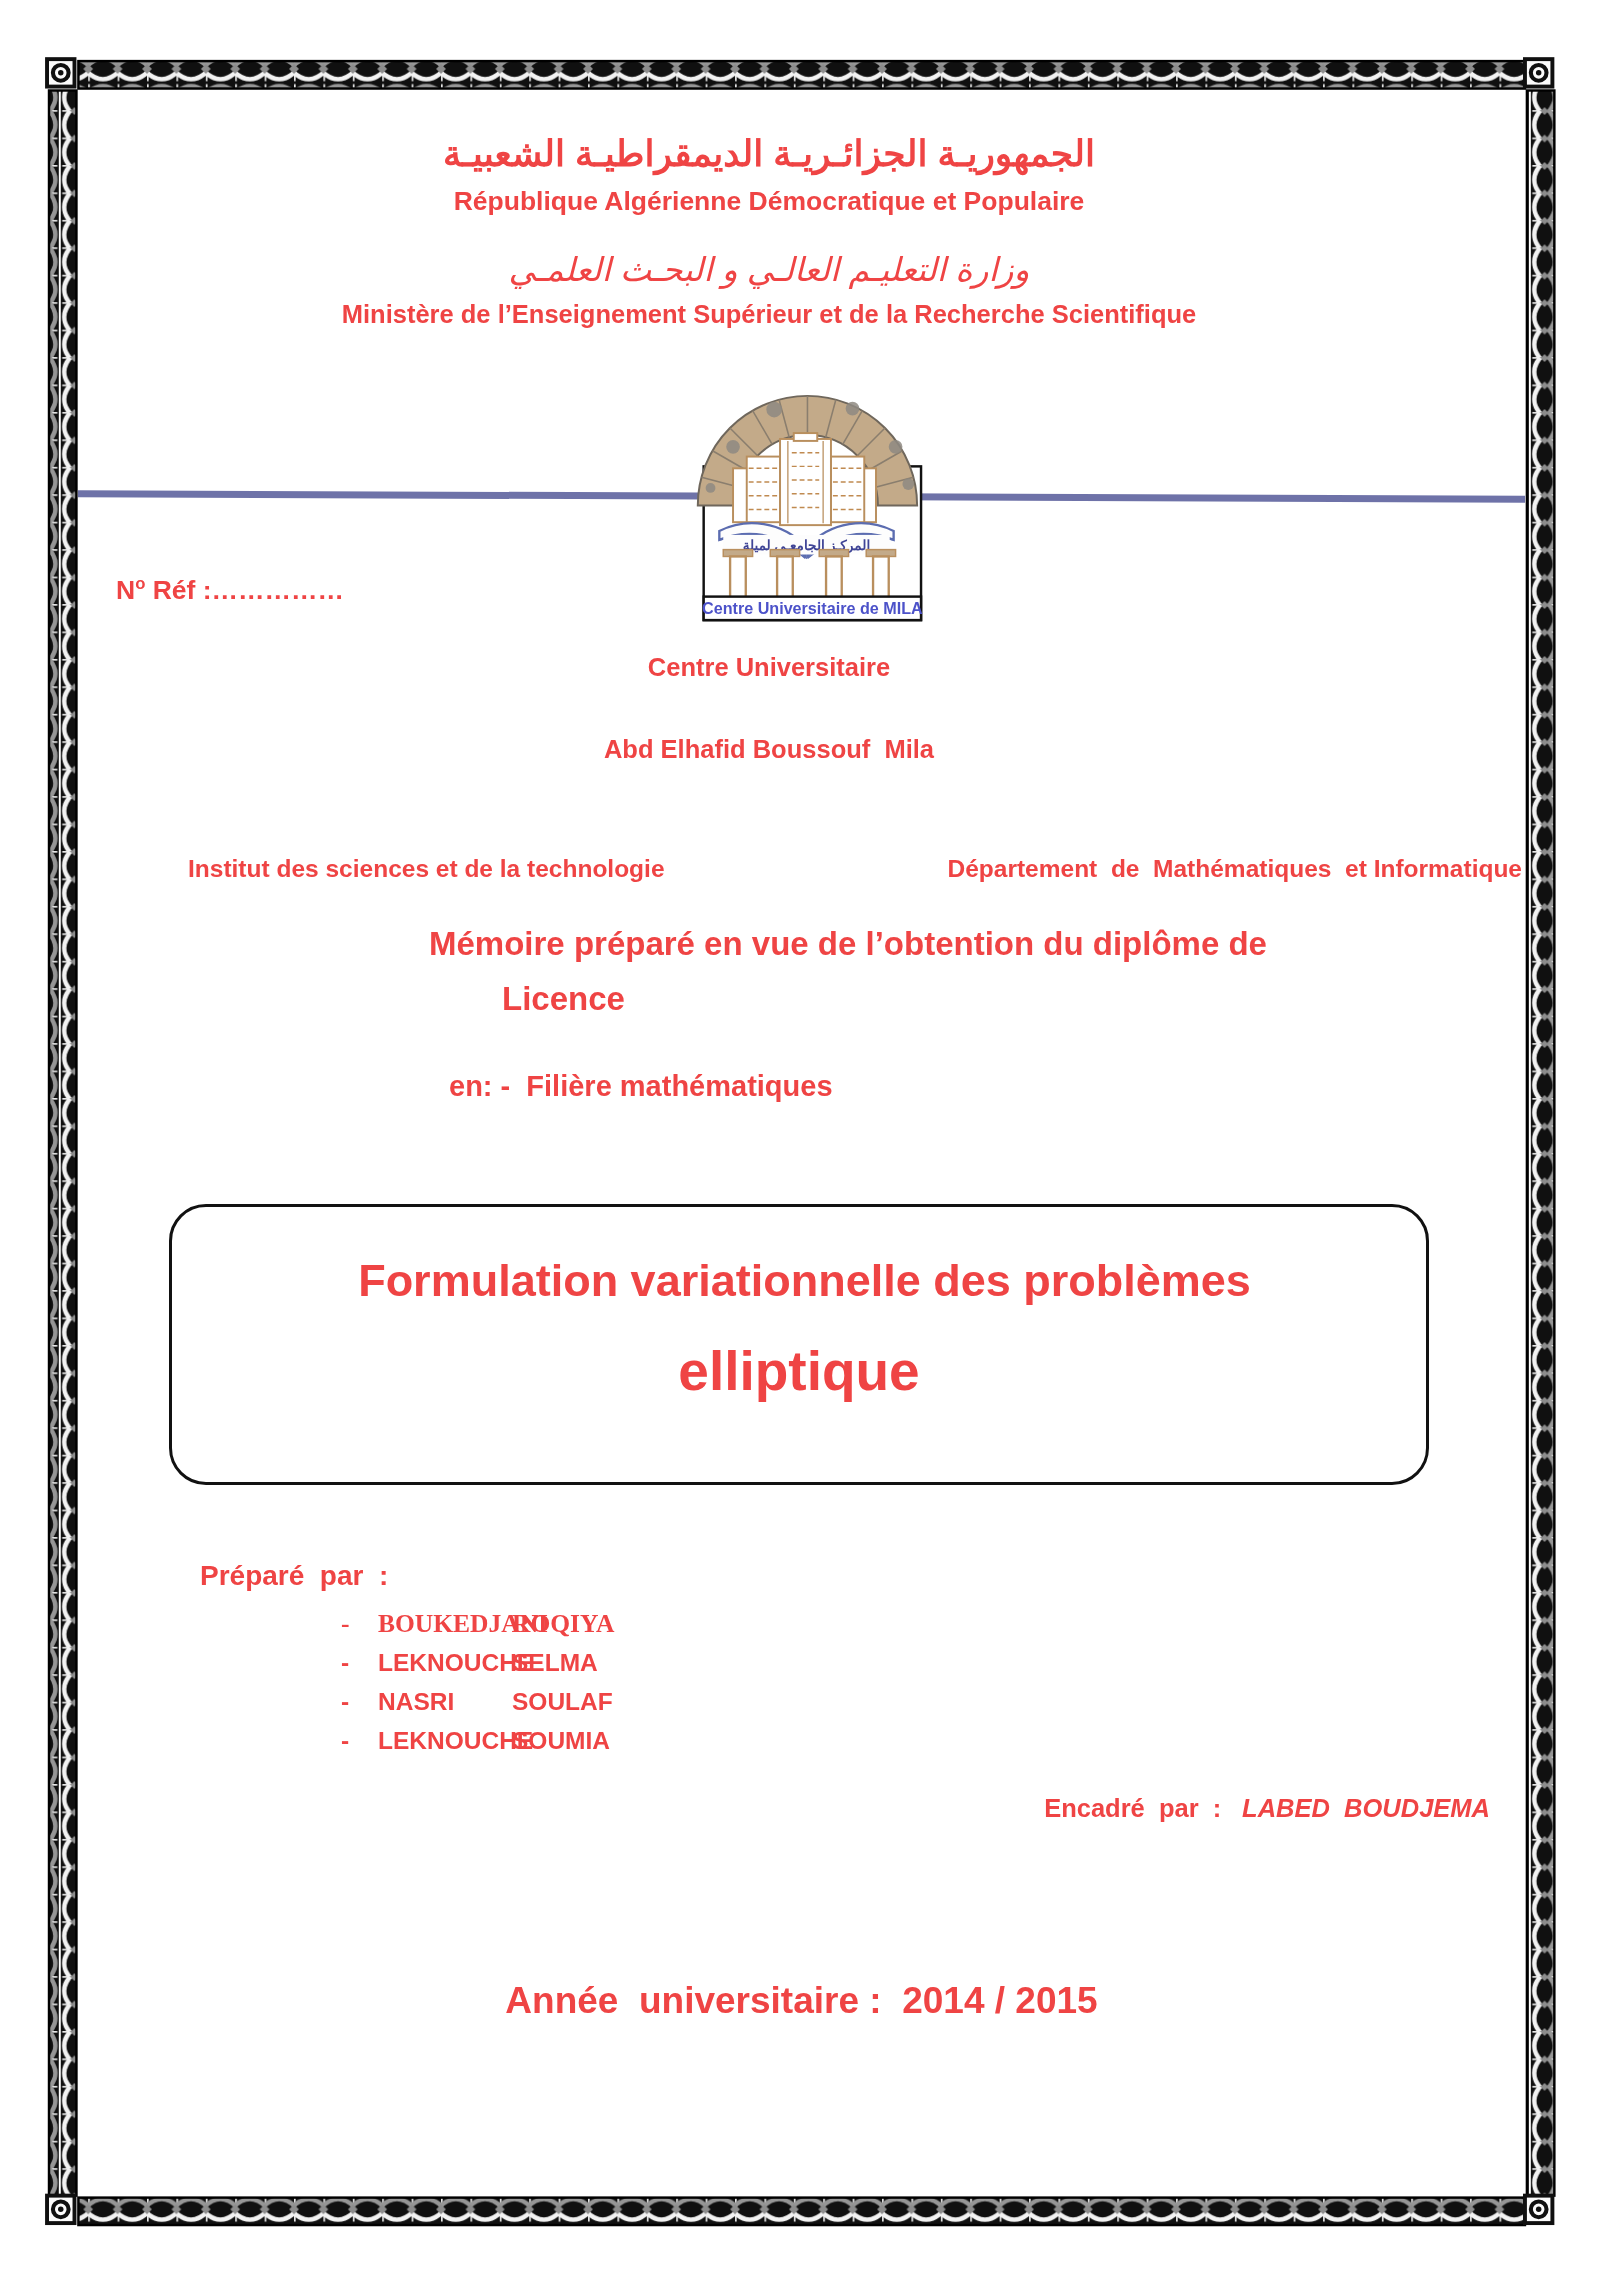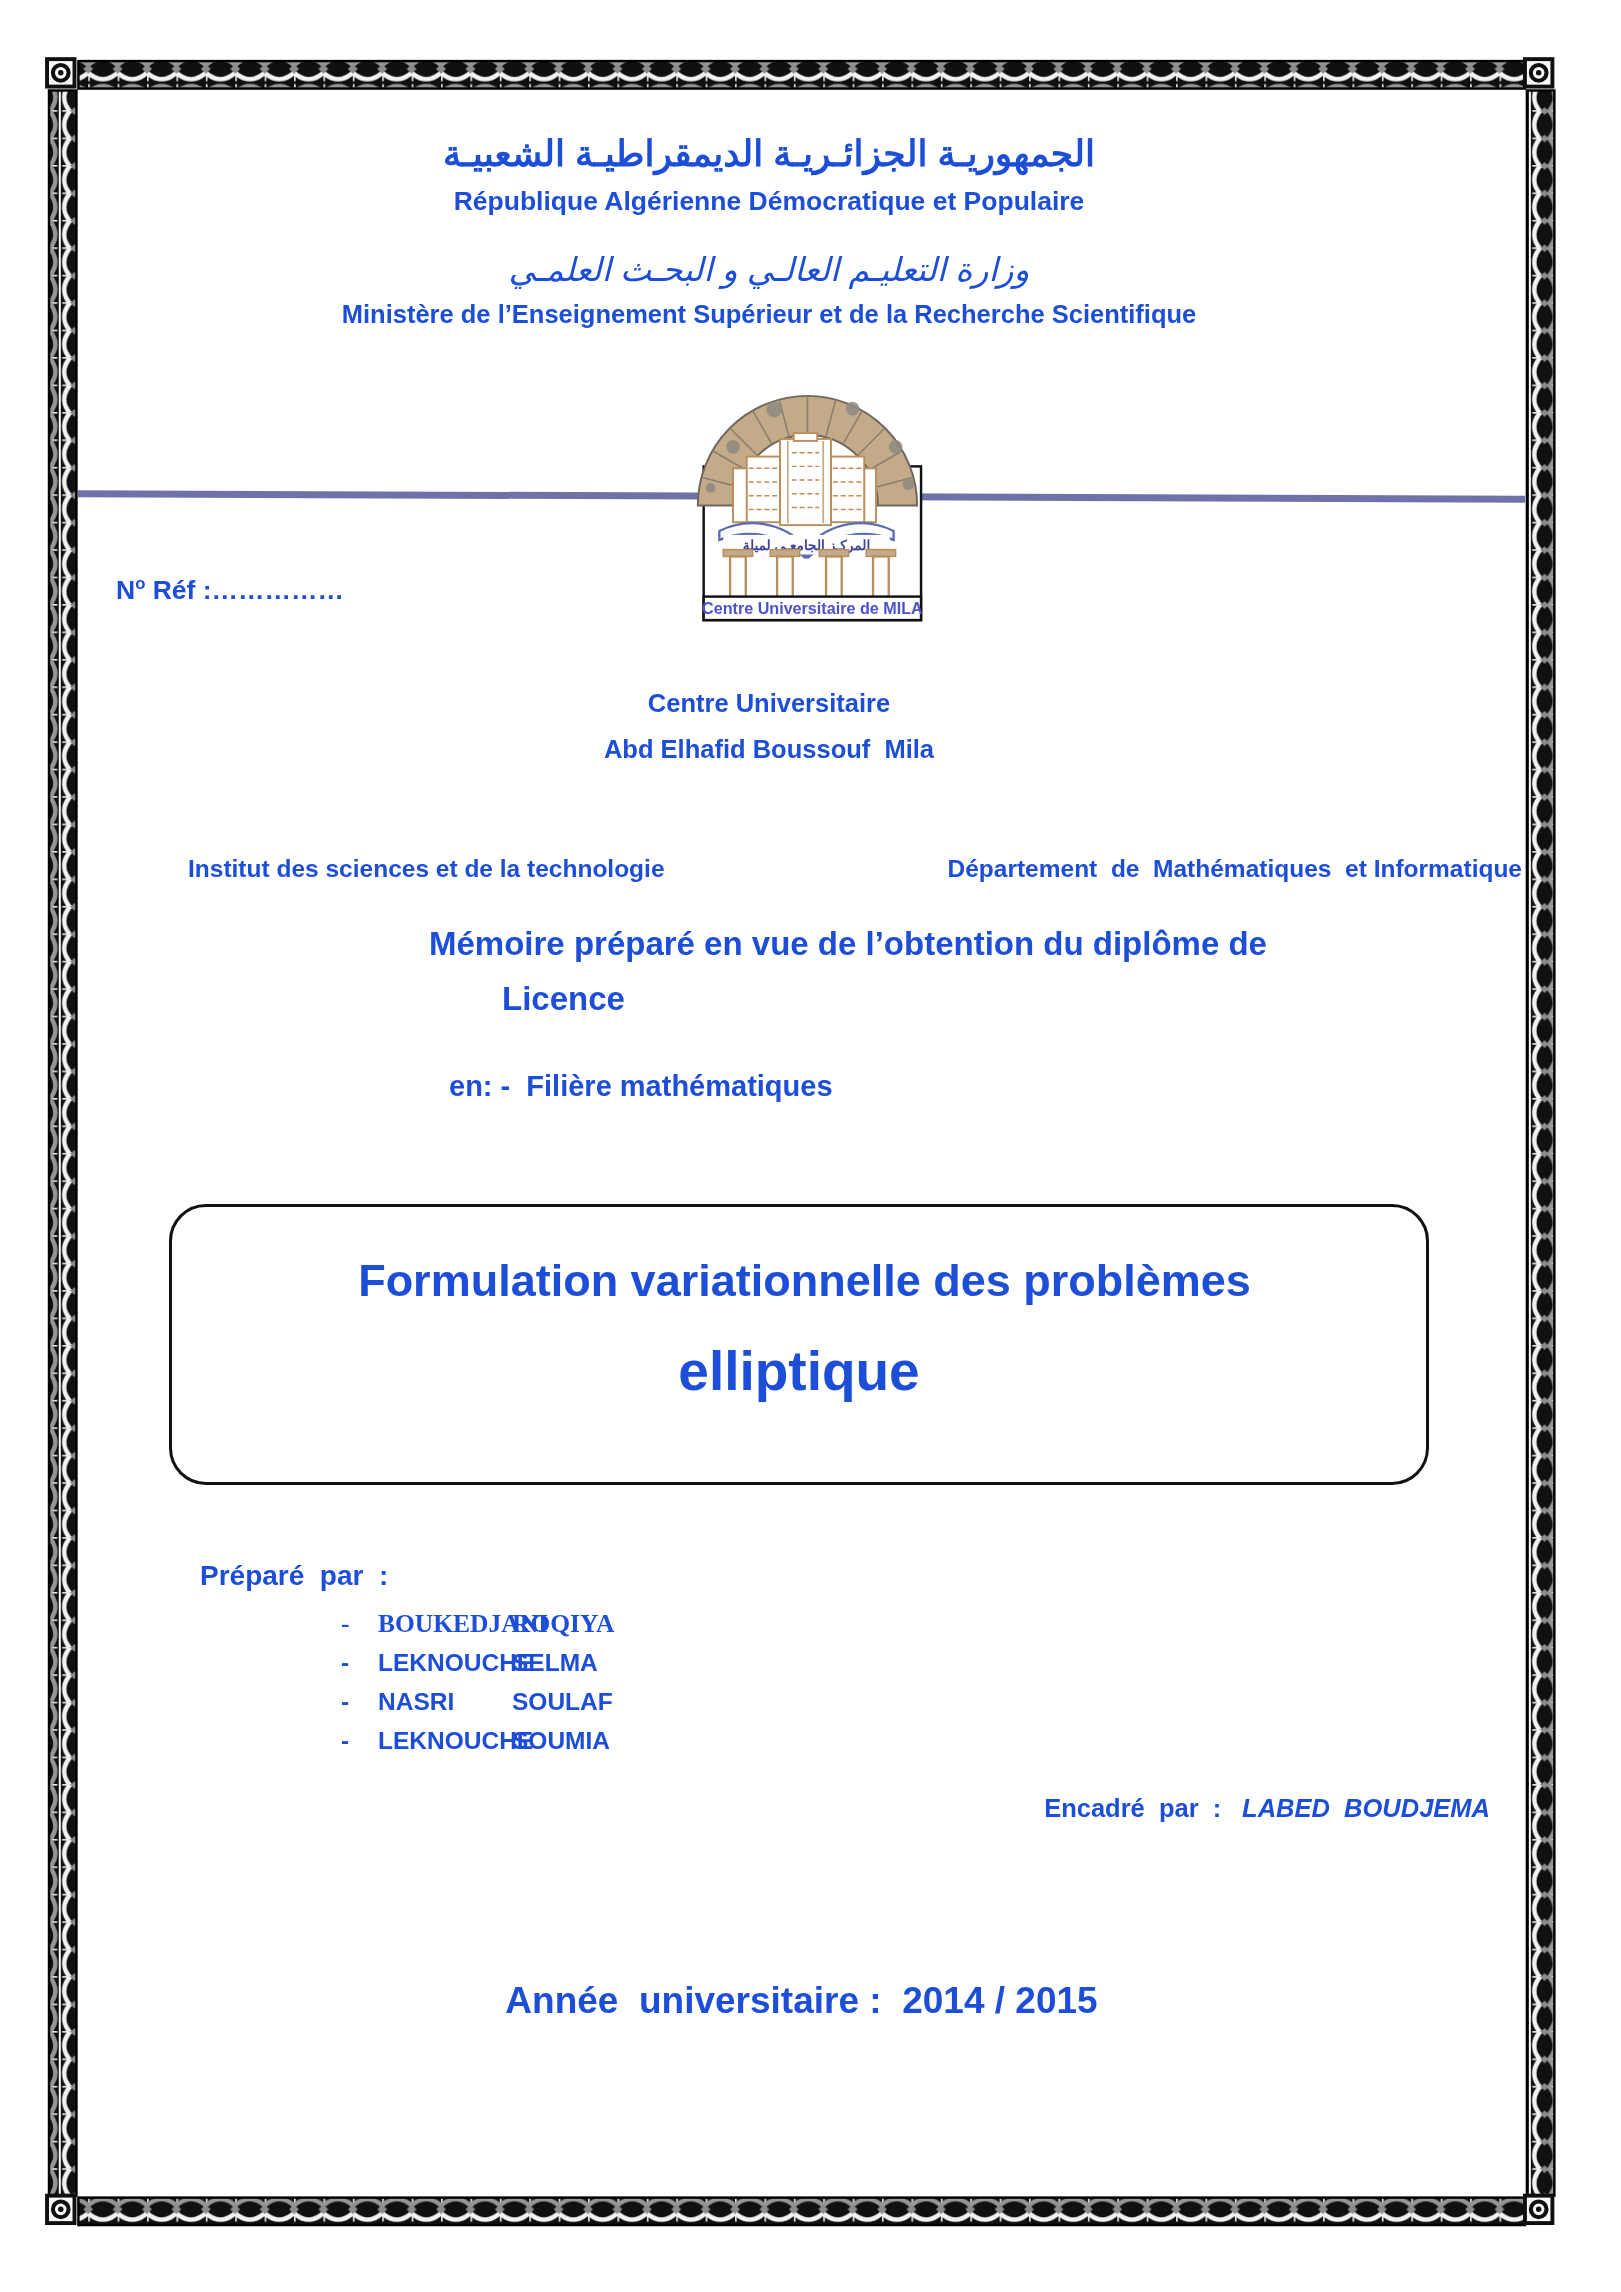--- a/index.html
+++ b/index.html
@@ -2,21 +2,21 @@
 <html><head>
 <meta charset="utf-8">
 <style>
   html,body{margin:0;padding:0;background:#ffffff;}
   .page{
     position:relative;
     width:1621px;height:2293px;
     background:#ffffff;
     overflow:hidden;
     font-family:"Liberation Sans",sans-serif;
-    color:#1d4ed8;
+    color:#ef4444;
   }
   .abs{position:absolute;}
   .pre{white-space:pre;}
   .center-band{left:78px;width:1382px;text-align:center;}
 
   
   .frame{position:absolute;left:0;top:0;z-index:4;pointer-events:none;}
 
   
   .republic-ar{top:133px;font-size:36px;font-weight:bold;direction:rtl;}
@@ -26,21 +26,21 @@
 
   
   .divider{top:493px;left:78px;width:1447px;height:6.9px;z-index:1;transform:rotate(0.22deg);}
 
   
   .logo{top:390px;left:684px;z-index:2;}
 
   .nref{top:574px;left:116px;font-size:26.5px;font-weight:bold;z-index:3;}
   .nref sup{font-size:16.7px;}
 
-  .univ1{top:689px;font-size:25.5px;font-weight:bold;}
+  .univ1{top:653px;font-size:25.5px;font-weight:bold;}
   .univ2{top:735px;font-size:25.5px;font-weight:bold;}
 
   .instdept{top:855px;left:78px;width:1447px;display:flex;justify-content:space-between;
             padding-left:110px;padding-right:3px;box-sizing:border-box;
             font-size:24.5px;font-weight:bold;}
 
   .memoire1{top:925px;left:157px;width:1382px;text-align:center;font-size:33px;font-weight:bold;}
   .memoire2{top:980px;left:502px;font-size:33px;font-weight:bold;}
   .memoire3{top:1070px;left:449px;font-size:29px;font-weight:bold;}
 

